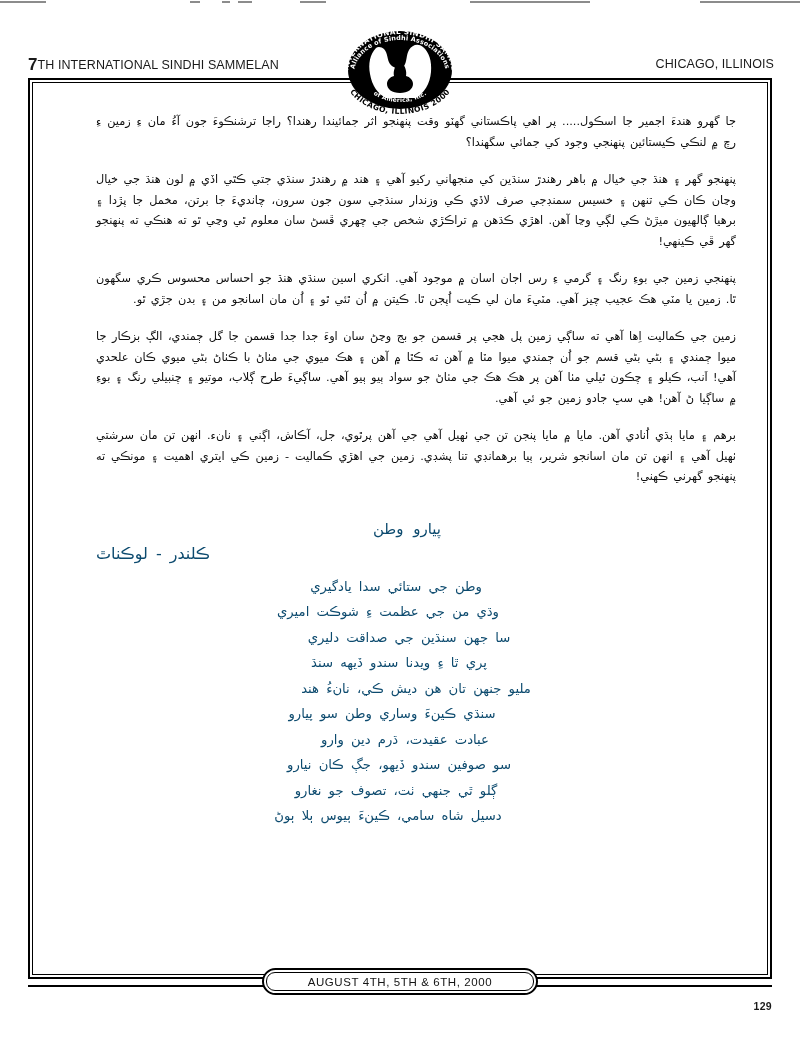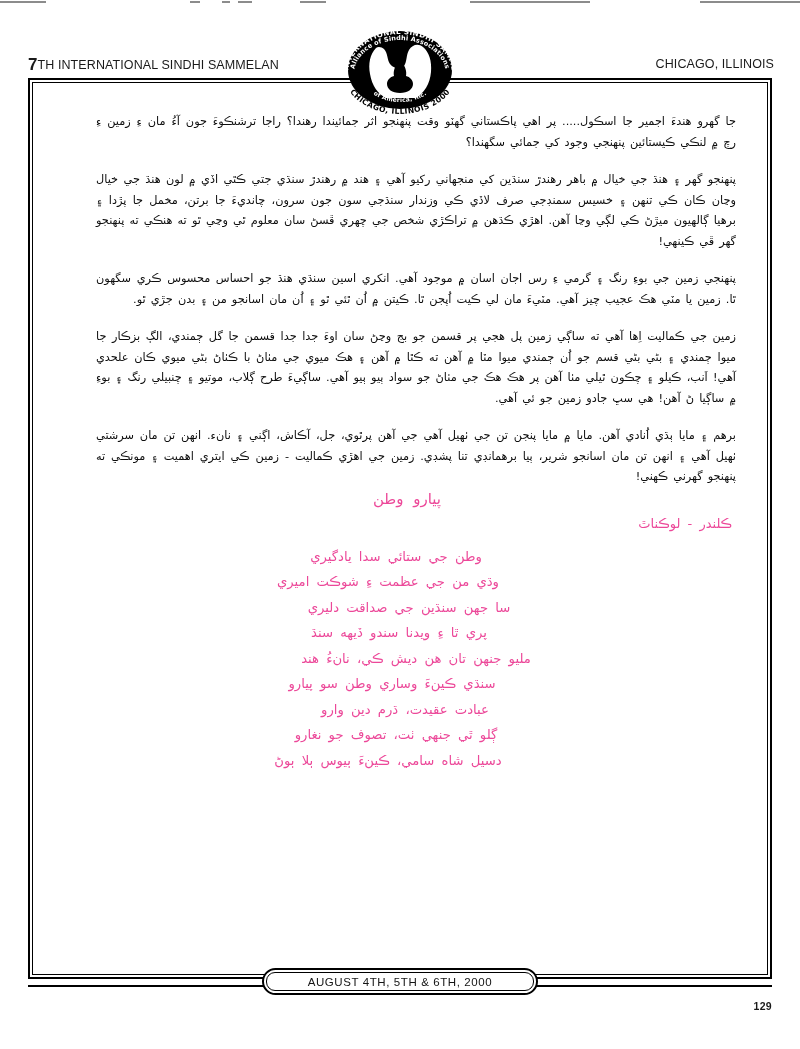--- a/index.html
+++ b/index.html
@@ -132,35 +132,36 @@
     margin: 0 0 17px 0;
     text-align: justify;
     text-align-last: right;
     word-spacing: 1.5px;
   }
   .para:last-child { margin-bottom: 0; }
 
   
   .poem {
     direction: rtl;
+    margin-top: 30px;
     font-family: "DejaVu Sans", sans-serif;
-    color: #ec4899;
+    color: #0c4a6e;
   }
   .poem-title {
     font-size: 15px;
     line-height: 23px;
     text-align: center;
     margin: 0 0 2px 0;
     word-spacing: 5px;
     padding-right: 18px;
   }
   .poem-byline {
-    font-size: 13px;
+    font-size: 16px;
     line-height: 21px;
-    text-align: right;
+    text-align: left;
     margin: 0 0 10px 0;
     word-spacing: 3px;
     padding-right: 4px;
   }
   .poem-lines {
     margin: 0;
     padding: 0;
     list-style: none;
   }
   .poem-line {
@@ -311,20 +312,21 @@
       <div class="poem-title">پيارو وطن</div>
       <div class="poem-byline">ڪلندر - لوڪناٿ</div>
       <div class="poem-lines">
         <div class="poem-line o1">وطن جي ستائي سدا يادگيري</div>
         <div class="poem-line o3">وڌي من جي عظمت ءِ شوڪت اميري</div>
         <div class="poem-line o4">سا جهن سنڌين جي صداقت دليري</div>
         <div class="poem-line o5">پري ٿا ءِ ويدنا سندو ڏيهه سنڌ</div>
         <div class="poem-line o6">مليو جنهن تان هن ديش ڪي، نانءُ هند</div>
         <div class="poem-line o7">سنڌي ڪينءَ وساري وطن سو پيارو</div>
         <div class="poem-line o2">عبادت عقيدت، ڌرم دين وارو</div>
+        <div class="poem-line o5">سو صوفين سندو ڏيهو، جڳ ڪان نيارو</div>
         <div class="poem-line o1">ڳلو ٿي جنهي ٺت، تصوف جو نغارو</div>
         <div class="poem-line o3">دسيل شاه سامي، ڪينءَ ٻيوس ٻلا ٻوڻ</div>
       </div>
     </div>
 
   </div>
 
   <div class="footer-rule"></div>
   <div class="date-pill">
     <div class="date-pill-inner">

